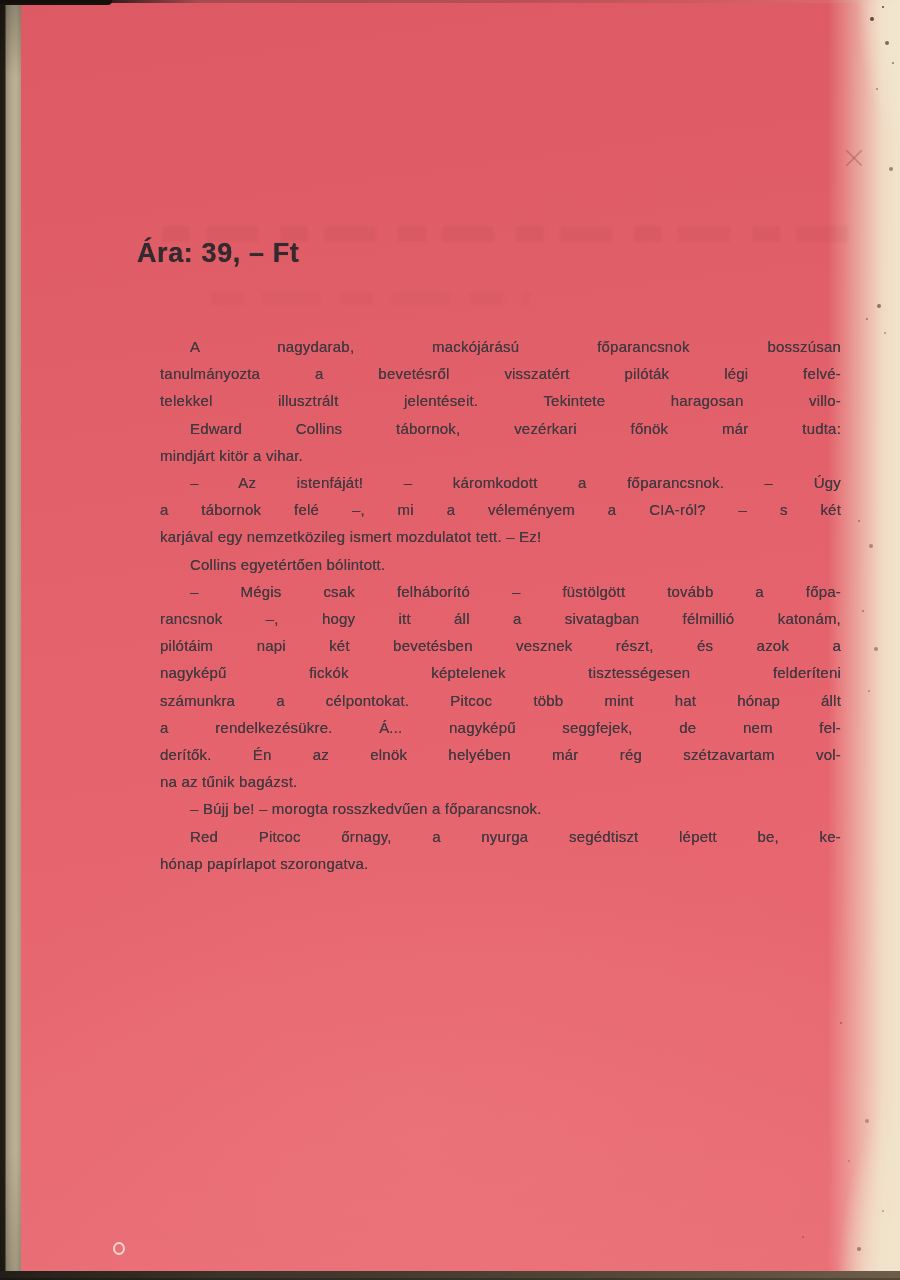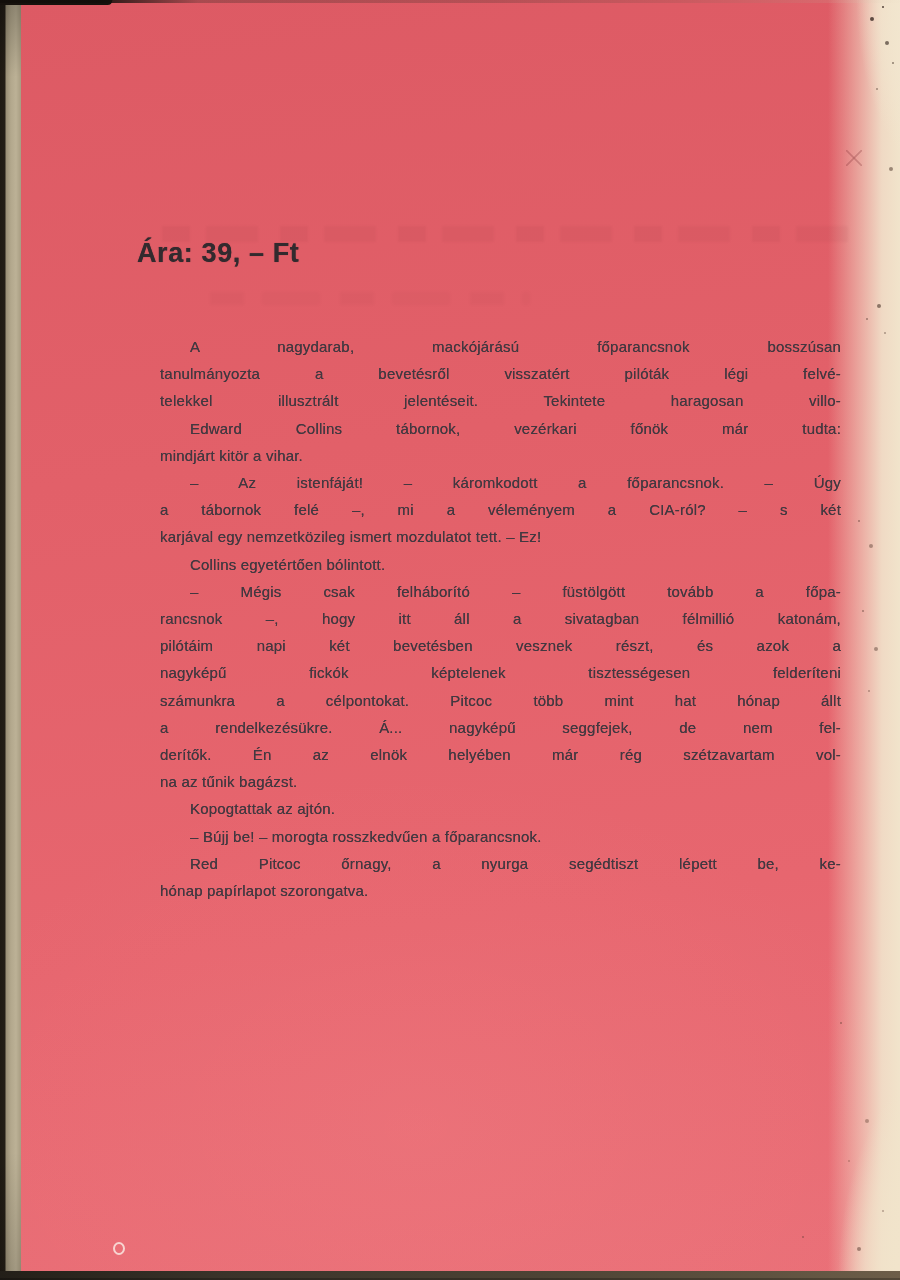--- a/index.html
+++ b/index.html
@@ -213,21 +213,20 @@
         <div class="line para-last">karjával egy nemzetközileg ismert mozdulatot tett. – Ez!</div>
         <div class="line para-first para-last">Collins egyetértően bólintott.</div>
         <div class="line para-first">– Mégis csak felháborító – füstölgött tovább a főpa-</div>
         <div class="line">rancsnok –, hogy itt áll a sivatagban félmillió katonám,</div>
         <div class="line">pilótáim napi két bevetésben vesznek részt, és azok a</div>
         <div class="line">nagyképű fickók képtelenek tisztességesen felderíteni</div>
         <div class="line">számunkra a célpontokat. Pitcoc több mint hat hónap állt</div>
         <div class="line">a rendelkezésükre. Á... nagyképű seggfejek, de nem fel-</div>
         <div class="line">derítők. Én az elnök helyében már rég szétzavartam vol-</div>
         <div class="line para-last">na az tűnik bagázst.</div>
-        <div class="line para-first para-last">Kopogtattak az ajtón.</div>
         <div class="line para-first para-last">– Bújj be! – morogta rosszkedvűen a főparancsnok.</div>
         <div class="line para-first">Red Pitcoc őrnagy, a nyurga segédtiszt lépett be, ke-</div>
         <div class="line para-last">hónap papírlapot szorongatva.</div>
       </div>
 
     <div class="ring-mark"></div>
     <div class="speckles"></div>
   </div>
 
   <div class="spine"></div>

